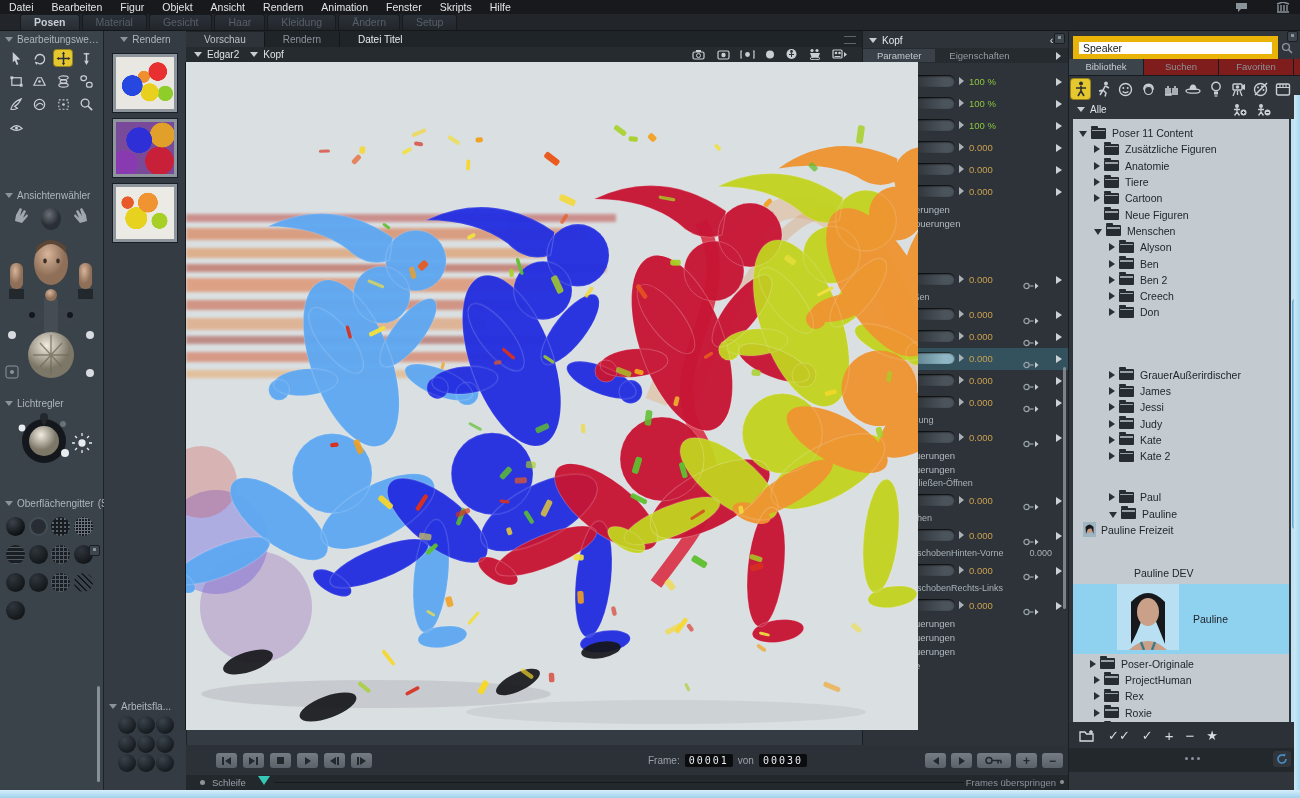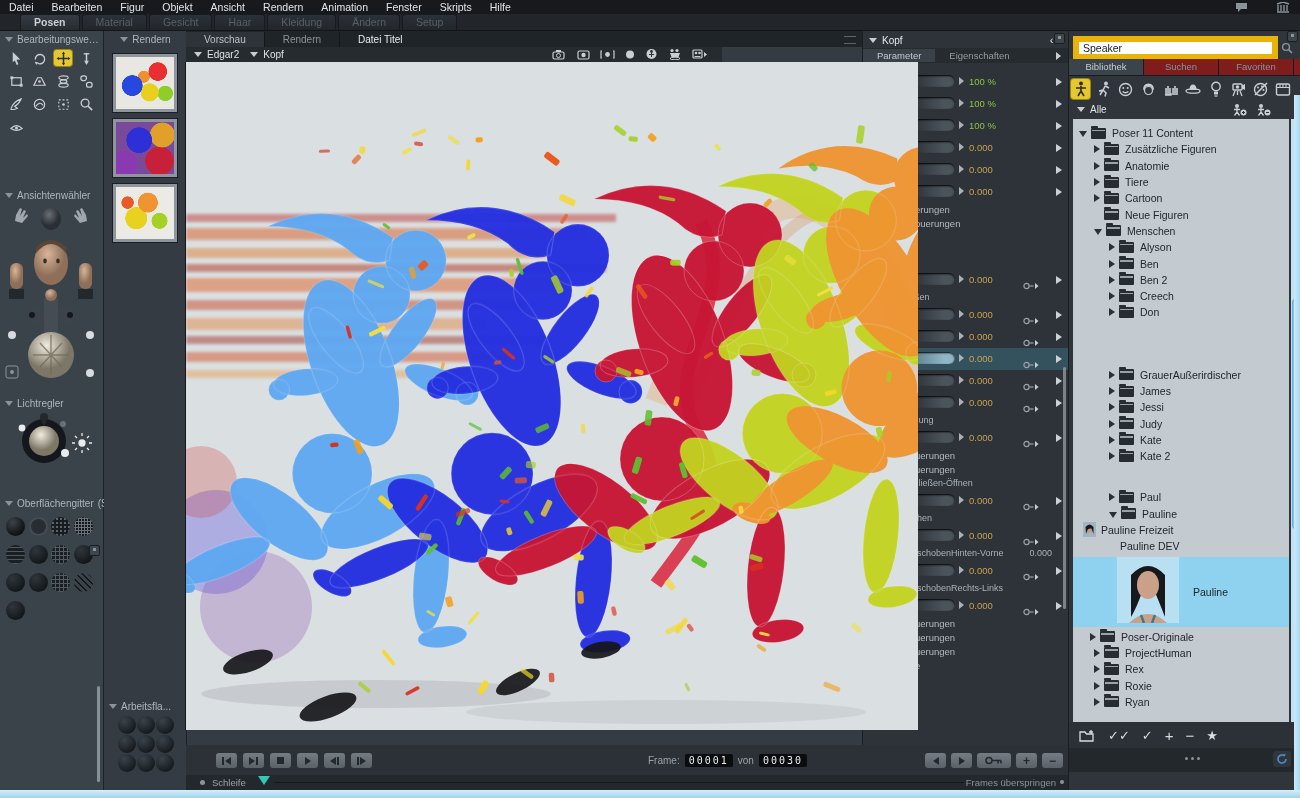--- a/index.html
+++ b/index.html
@@ -46,21 +46,21 @@
   .th3{background:radial-gradient(circle at 55% 30%,#ef9430 0 20%,transparent 21%),radial-gradient(circle at 35% 60%,#e6d21f 0 22%,transparent 23%),radial-gradient(circle at 75% 65%,#a6d025 0 14%,transparent 15%),radial-gradient(circle at 20% 30%,#e85a28 0 10%,transparent 11%),#eceae4;}
   #workspace{position:absolute;left:0;bottom:18px;width:82px;}
   #wsgrid{display:grid;grid-template-columns:repeat(3,18px);gap:1px;margin:2px 0 0 14px;}
   .wsball{width:18px;height:18px;border-radius:50%;background:radial-gradient(circle at 35% 28%,#3a434b,#14181c 78%);}
   
   #doctabs{position:absolute;left:186px;top:31px;width:676px;height:16px;background:#1f2429;display:flex;align-items:center;z-index:12;}
   .dtab{font-size:10px;color:#8b939a;padding:2px 18px;border-right:1px solid #14171a;}
   .dtab.active{background:#2d3339;color:#bac1c7;}
   .dtab.untitled{color:#e8ecef;border-right:none;}
   #doc-grip{position:absolute;right:6px;top:5px;width:12px;height:6px;border-top:1px solid #5c646c;border-bottom:1px solid #5c646c;}
-  #actorrow{position:absolute;left:186px;top:47px;width:536px;height:15px;background:#262b30;display:flex;align-items:center;font-size:10px;color:#dfe3e6;gap:5px;padding-left:8px;box-sizing:border-box;z-index:12;}
+  #actorrow{position:absolute;left:186px;top:47px;width:676px;height:15px;background:#262b30;display:flex;align-items:center;font-size:10px;color:#dfe3e6;gap:5px;padding-left:8px;box-sizing:border-box;z-index:12;}
   #camicons{position:absolute;right:14px;top:1px;display:flex;gap:9px;align-items:center;}
   #viewport{position:absolute;left:186px;top:62px;width:732px;height:668px;z-index:11;background:#dadfe1;box-shadow:-1px 0 0 #14171a;}
   
   #transport{position:absolute;left:186px;top:745px;width:882px;height:30px;background:#2b3137;z-index:12;}
   #tbuttons{position:absolute;left:30px;top:8px;display:flex;gap:6px;}
   .tbtn{width:21px;height:15px;background:linear-gradient(#757c83,#5a6168);border-radius:3px;display:flex;align-items:center;justify-content:center;gap:1px;}
   .g-trir{width:0;height:0;border-top:4px solid transparent;border-bottom:4px solid transparent;border-left:6px solid #23282d;}
   .g-tril{width:0;height:0;border-top:4px solid transparent;border-bottom:4px solid transparent;border-right:6px solid #23282d;}
   .g-bar{width:2px;height:8px;background:#23282d;}
   .g-sq{width:7px;height:7px;background:#23282d;}
@@ -1064,21 +1064,21 @@
         </div>
         <div class="trow" style=" text-align: right;">
           <span class="noarr"></span>
           <span><svg width="13" height="15" viewBox="0 0 13 15" style="margin-right:5px;flex:none;">
               <rect width="13" height="15" fill="#9fb6c2"></rect>
               <ellipse cx="6.5" cy="7" rx="3" ry="4" fill="#c89a80"></ellipse>
               <path d="M2.5 5 Q6.5 0 10.5 5 L10.5 12 Q9 8 8.5 6.5 Q5 6 4.5 8 L3 12 Z" fill="#1a1b1f"></path>
             </svg></span>
           <span>Pauline Freizeit</span>
         </div>
-        <div class="trow" style="padding-left: 37px;">
+        <div class="trow" style="padding-left: 51px; margin-top: 27px;">
           <span class="noarr"></span>
           <span>Pauline DEV</span>
         </div>
         <div class="selrow">
           <span><svg width="62" height="66" viewBox="0 0 62 66" style="margin-left:44px;flex:none;">
               <rect width="62" height="66" fill="#b9dff2"></rect>
               <path d="M14 18 Q31 0 48 18 L48 60 Q41 42 37 33 Q39 22 31 21 Q22 23 25 35 Q20 50 14 60 Z" fill="#17181c"></path>
               <ellipse cx="31" cy="28" rx="11" ry="14" fill="#caa089"></ellipse>
               <path d="M12 66 Q31 48 50 66 Z" fill="#caa089"></path>
               <path d="M24 58 L27 66 M38 58 L35 66" stroke="#3a7a8a" stroke-width="2.4"></path>

